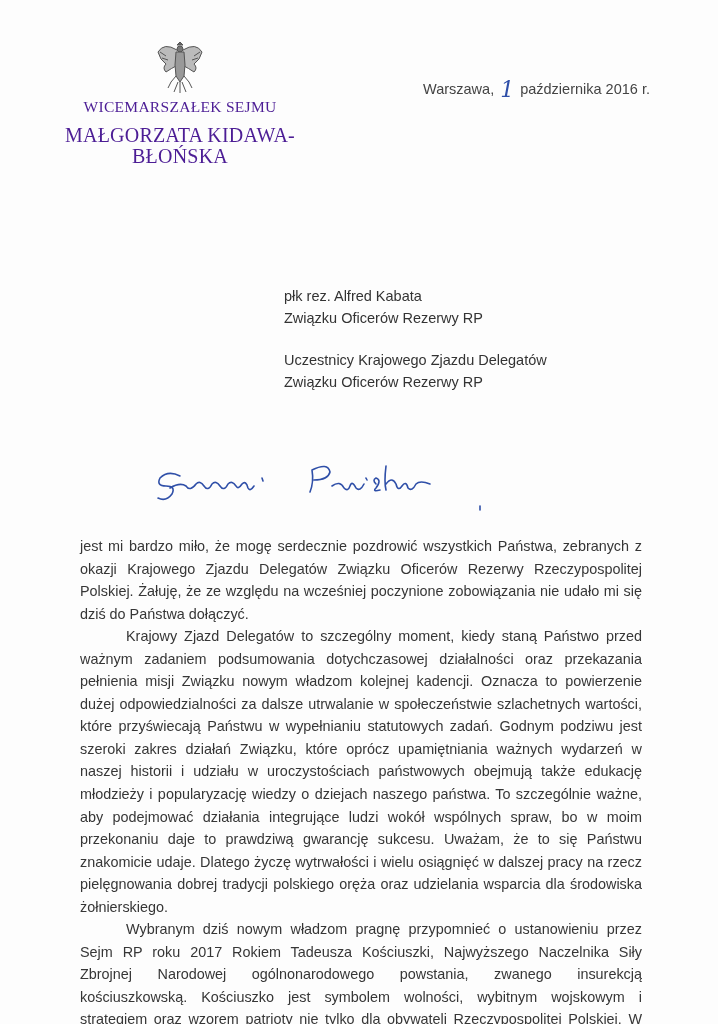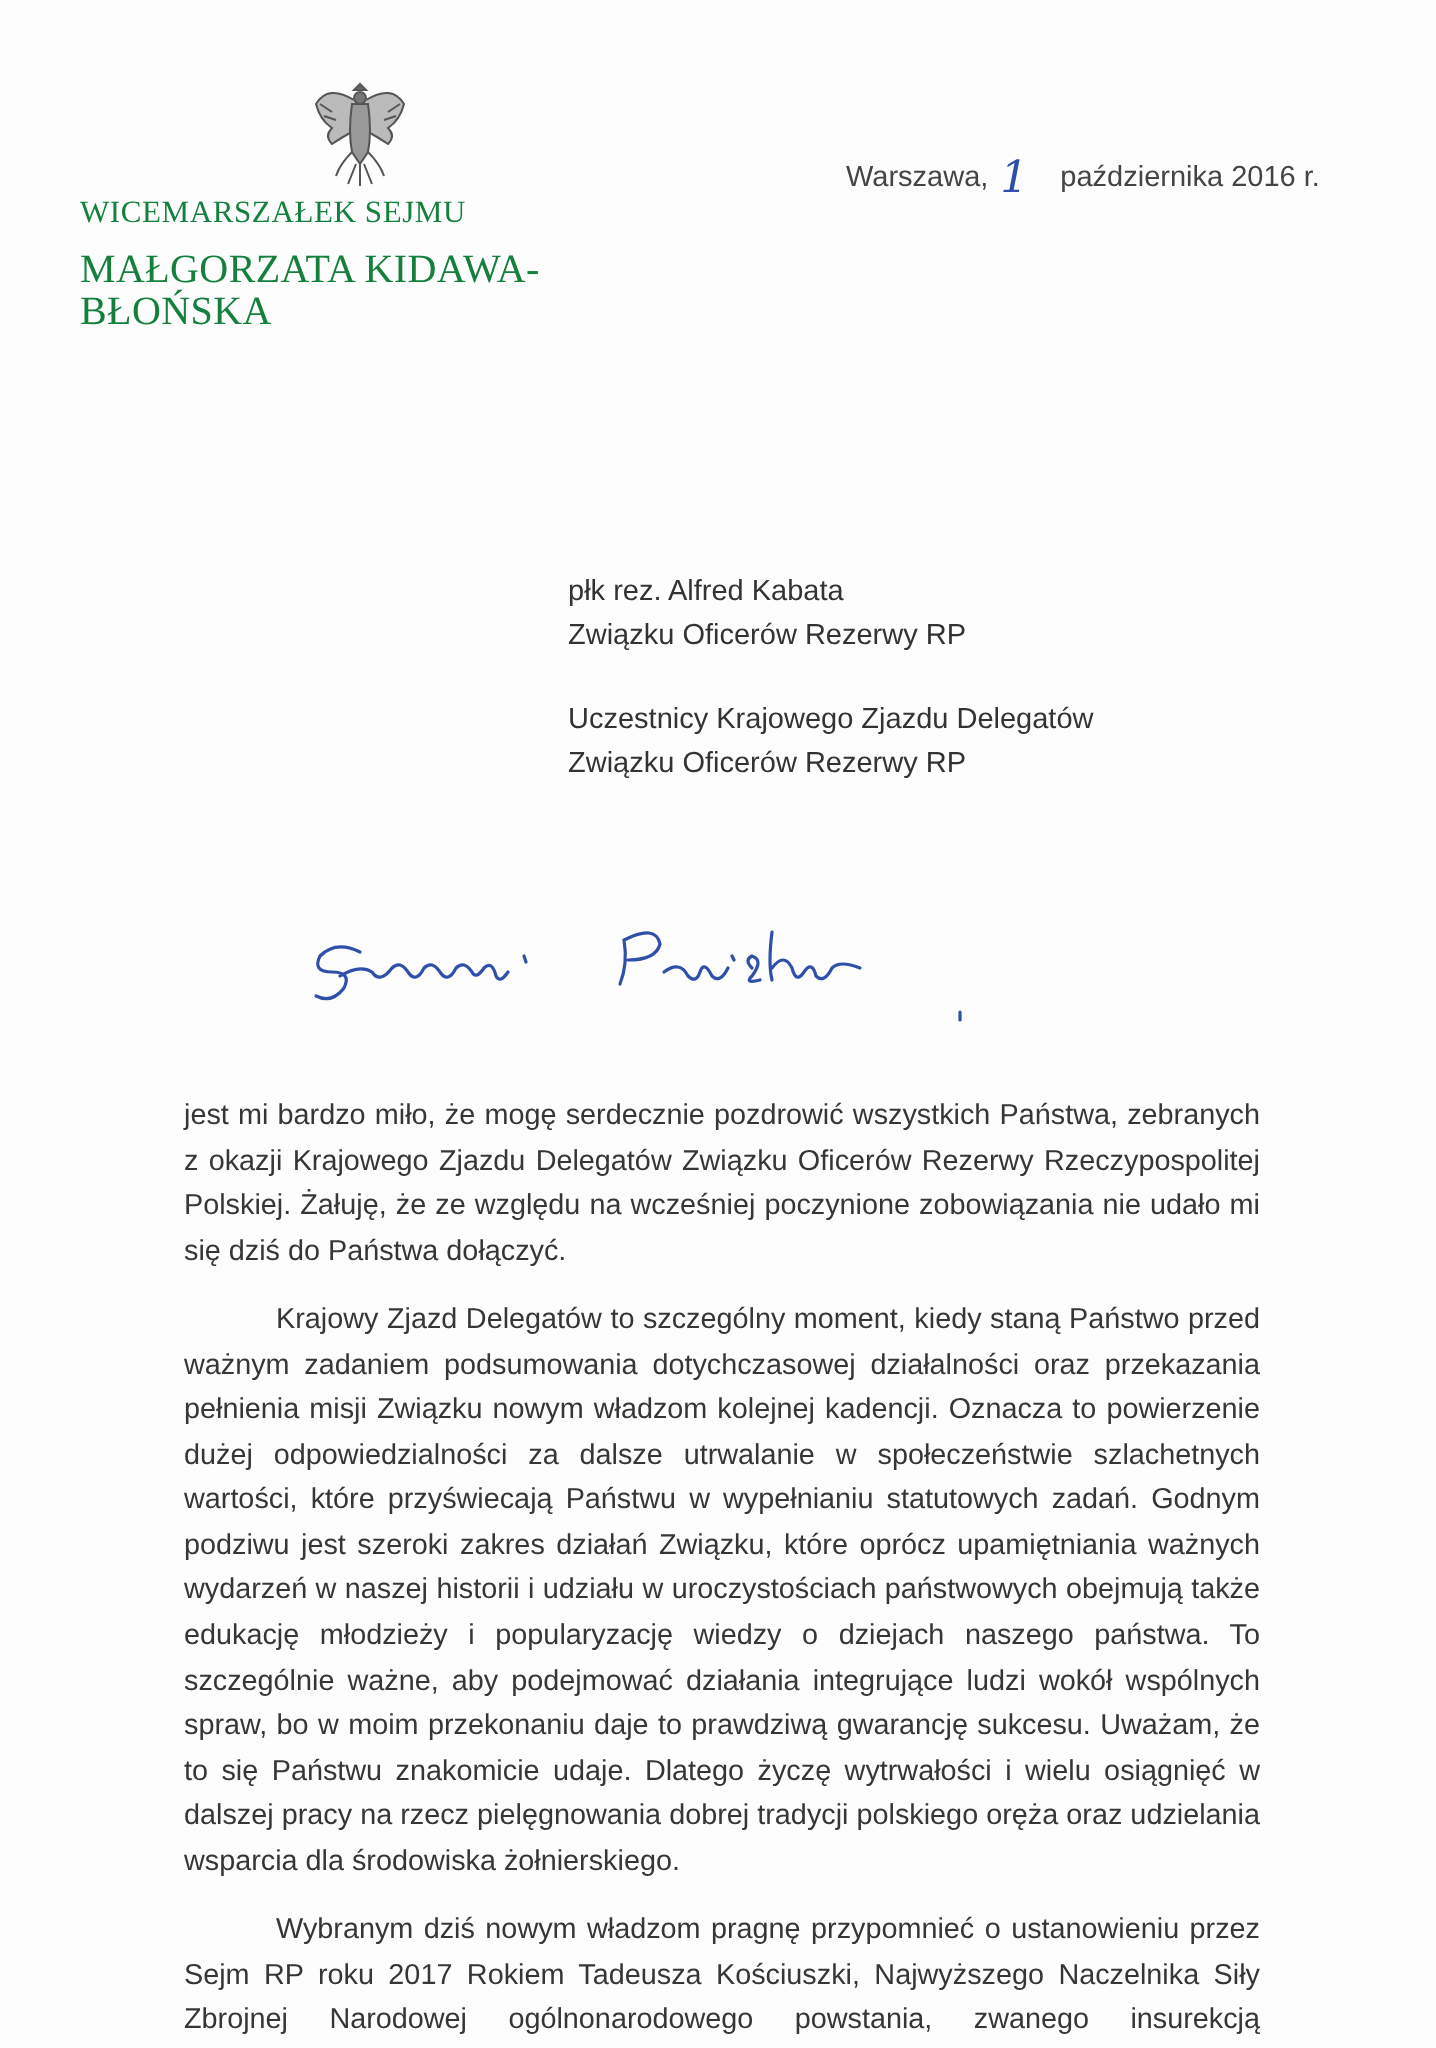--- a/index.html
+++ b/index.html
@@ -5,48 +5,48 @@
   html, body { margin: 0; padding: 0; background: #fdfdfd; }
   body {
     width: 718px; height: 1024px; position: relative; overflow: hidden;
     font-family: "Liberation Sans", sans-serif; color: #3a3a3a;
   }
   .emblem {
     position: absolute; left: 154px; top: 38px; width: 52px; height: 56px;
   }
   .letterhead {
     position: absolute; left: 40px; top: 96px; width: 280px;
-    font-family: "Liberation Serif", serif; color: #15803d;
-    text-align: left;
+    font-family: "Liberation Serif", serif; color: #4c1d95;
+    text-align: center;
   }
   .letterhead .l1, .letterhead .l2 { font-size: 15.5px; letter-spacing: 0.3px; line-height: 21px; }
   .letterhead .l3 { font-size: 20px; letter-spacing: 0.2px; line-height: 21px; margin-top: 8px; }
   .dateline {
     position: absolute; left: 423px; top: 77px; font-size: 14.5px; color: #444;
     white-space: nowrap;
   }
   .dateline .city { display: inline-block; }
   .dateline .day {
     display: inline-block; width: 26px; text-align: center;
     font-family: "DejaVu Serif", serif; font-style: italic; color: #2f4fa8; font-size: 22px;
     vertical-align: -3px;
   }
-  .dateline .month { display: inline-block; margin-left: 10px; }
+  .dateline .month { display: inline-block; margin-left: 0; }
   .addressee {
     position: absolute; left: 284px; top: 286px; font-size: 14.5px; color: #333; line-height: 21.5px;
   }
   .addressee .block2 { margin-top: 21px; }
   .salutation {
     position: absolute; left: 150px; top: 448px; width: 340px; height: 70px;
   }
   .body-text {
     position: absolute; left: 80px; top: 535px; width: 562px;
     font-size: 14.4px; line-height: 22.55px; color: #363636; text-align: justify;
   }
-  .body-text p { margin: 12px; }
+  .body-text p { margin: 0; }
   .body-text p.indent { text-indent: 46px; }
 </style>
 </head>
 <body>
 
 <svg class="emblem" viewBox="0 0 52 56">
   <g fill="none" stroke="#555" stroke-width="1">
     <path d="M26 4 l-3 3 h6 z" fill="#666"></path>
     <ellipse cx="26" cy="11" rx="3" ry="3" fill="#777"></ellipse>
     <path d="M23 12 Q10 4 4 14 Q6 22 12 26 Q8 30 12 34 Q18 30 22 28" fill="#bbb"></path>

